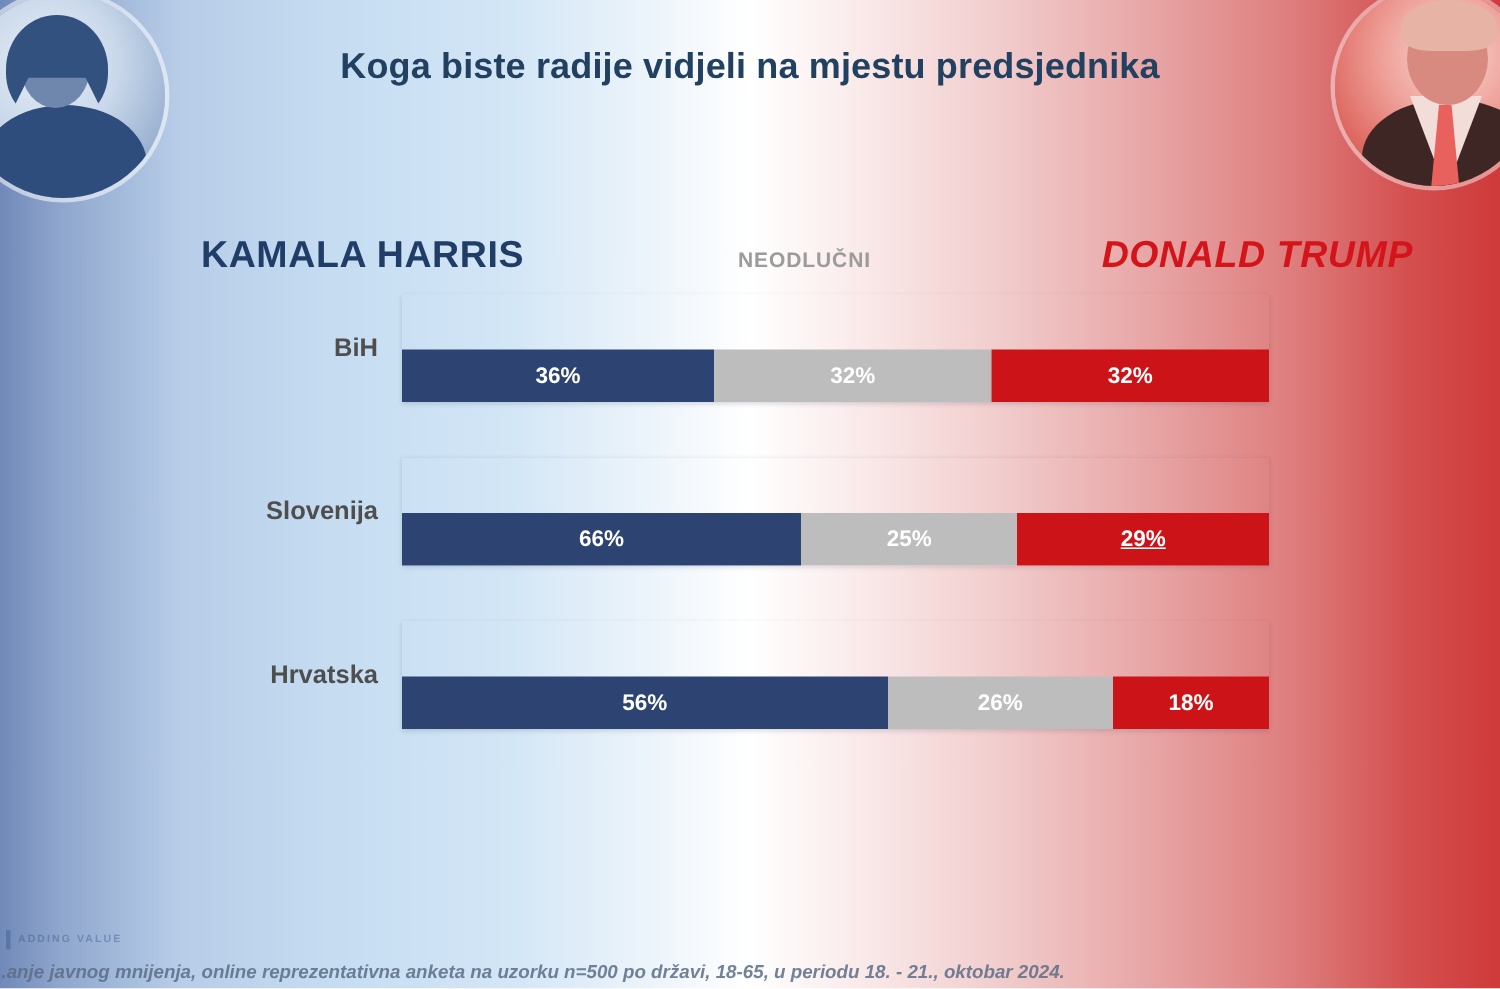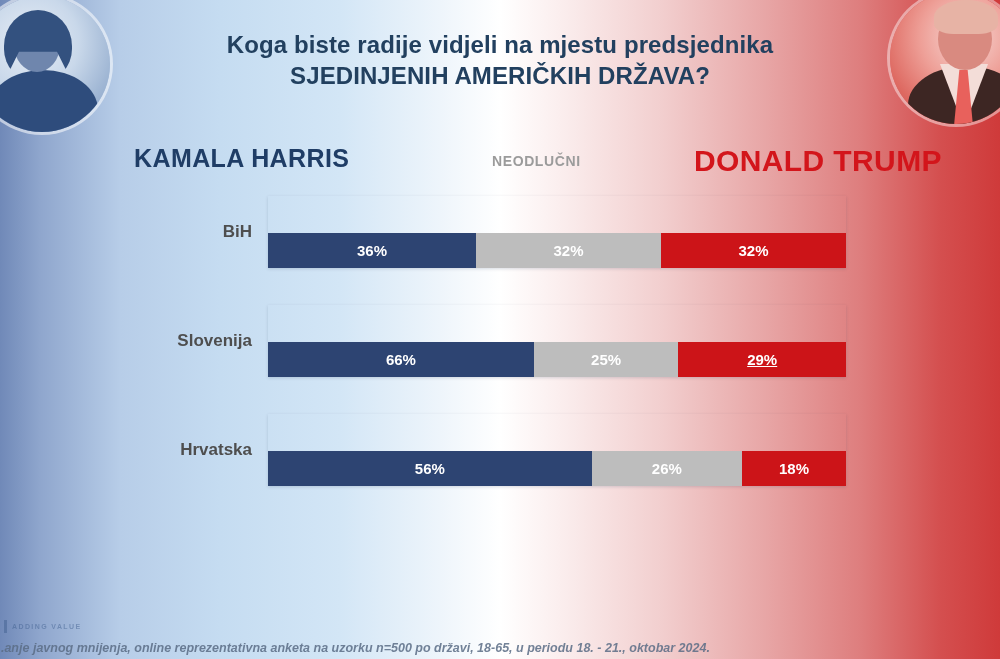--- a/index.html
+++ b/index.html
@@ -118,21 +118,21 @@
     font-weight: bold;
     letter-spacing: 0.1px;
   }
   #title-line-1 { font-size: 24px; line-height: 30px; }
   #title-line-2 { font-size: 24px; line-height: 31px; }
 
   
   #legend {
     position: absolute;
     left: 0; right: 0;
-    top: 144px;
+    top: 156px;
     height: 36px;
   }
   .legend-item {
     position: absolute;
     font-weight: bold;
     white-space: nowrap;
   }
   #legend-harris {
     left: 134px;
     top: 0;
@@ -143,23 +143,24 @@
   #legend-undecided {
     left: 492px;
     top: 9px;
     font-size: 14px;
     color: #9b9b9b;
     letter-spacing: 0.6px;
   }
   #legend-trump {
     right: 58px;
     top: 0;
-    font-size: 30px;
+    font-size: 25px;
     color: #d3151b;
     letter-spacing: 0.4px;
+    font-style: italic;
   }
 
   
   #chart-area {
     position: absolute;
     left: 16px;
     top: 196px;
     width: 1000px;
     height: 410px;
   }
@@ -251,21 +252,20 @@
   <div class="portrait" id="portrait-trump">
     <div class="figure-body"></div>
     <div class="figure-shirt"></div>
     <div class="figure-tie"></div>
     <div class="figure-head"></div>
     <div class="figure-hair"></div>
   </div>
 
   <div id="title-block">
     <div id="title-line-1">Koga biste radije vidjeli na mjestu predsjednika</div>
-    <div id="title-line-2">SJEDINJENIH AMERIČKIH DRŽAVA?</div>
   </div>
 
   <div id="legend">
     <div class="legend-item" id="legend-harris">KAMALA HARRIS</div>
     <div class="legend-item" id="legend-undecided">NEODLUČNI</div>
     <div class="legend-item" id="legend-trump">DONALD TRUMP</div>
   </div>
 
   <div id="chart-area">
       <div class="chart-row" style="top: 0px;">

